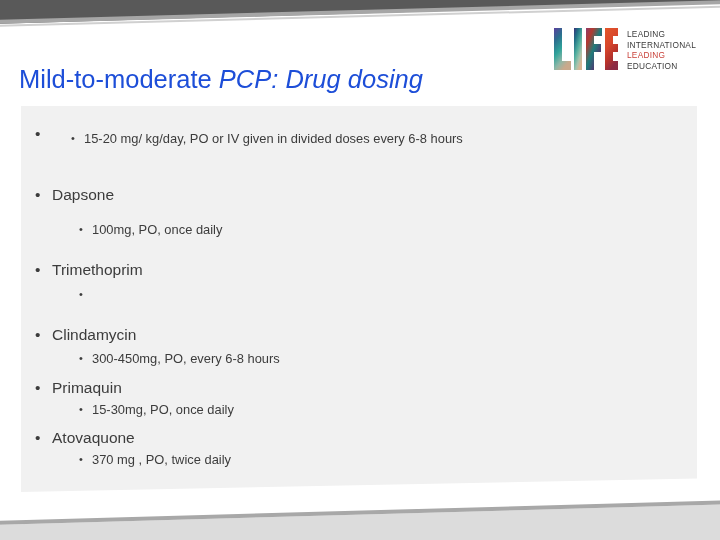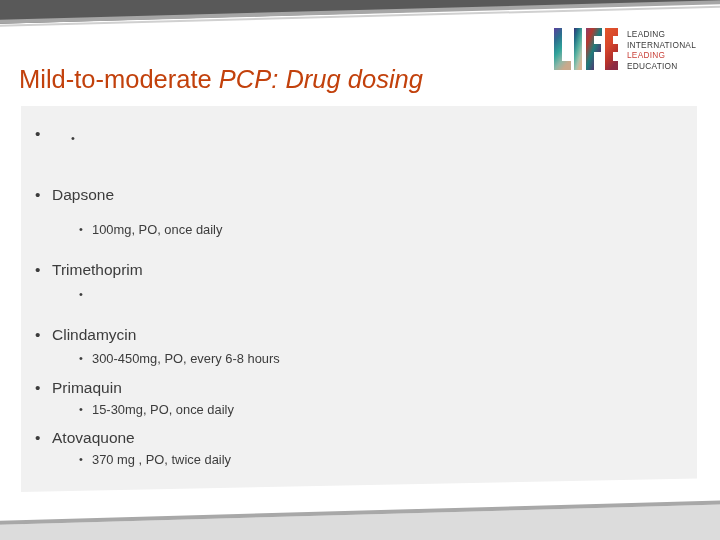--- a/index.html
+++ b/index.html
@@ -110,21 +110,21 @@
   .logo-words .fungal { color: #c9423a; }
 
   
   .title {
     position: absolute;
     left: 19px;
     top: 64px;
     width: 520px;
     font-size: 25.5px;
     line-height: 30px;
-    color: #c2410c;
+    color: #1d4ed8;
     white-space: nowrap;
     z-index: 5;
   }
   .title .tit-italic {
     font-style: italic;
   }
 
   
   .content-panel {
     position: absolute;
@@ -249,20 +249,21 @@
   <div class="content-panel"></div>
 
   <div class="content">
 
     <div class="grp" style="top:18px;">
       <div class="lvl1">
         <span class="bul">•</span>
       </div>
       <div class="lvl2" style="margin-top:6px;">
         <span class="bul">•</span>
+        <span>15-20 mg/ kg/day, PO or IV given in divided doses every 6-8 hours</span>
       </div>
     </div>
 
     <div class="grp" style="top:79px;">
       <div class="lvl1">
         <span class="bul">•</span>
         <span>Dapsone</span>
       </div>
       <div class="lvl2 deep" style="margin-top:16px;">
         <span class="bul">•</span>

